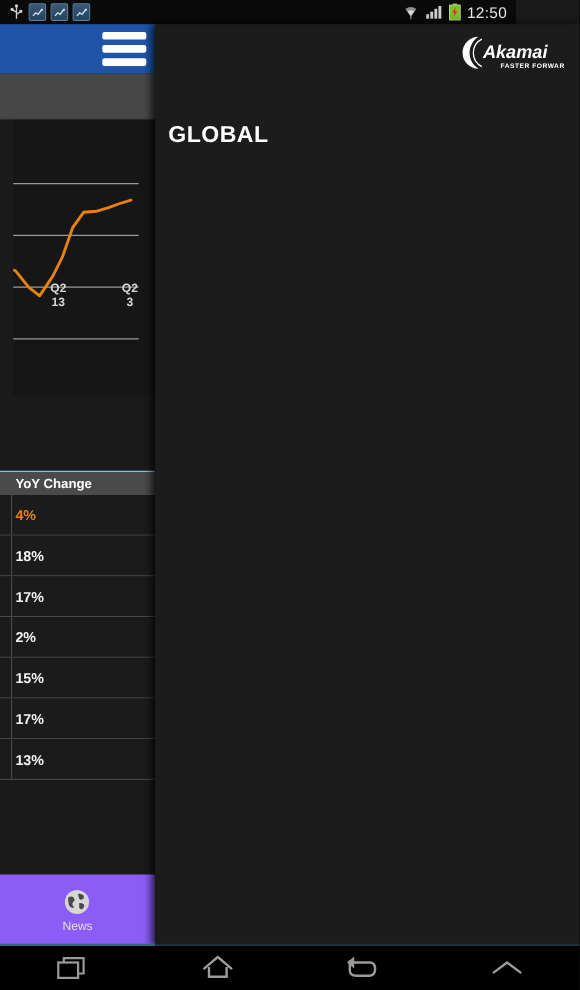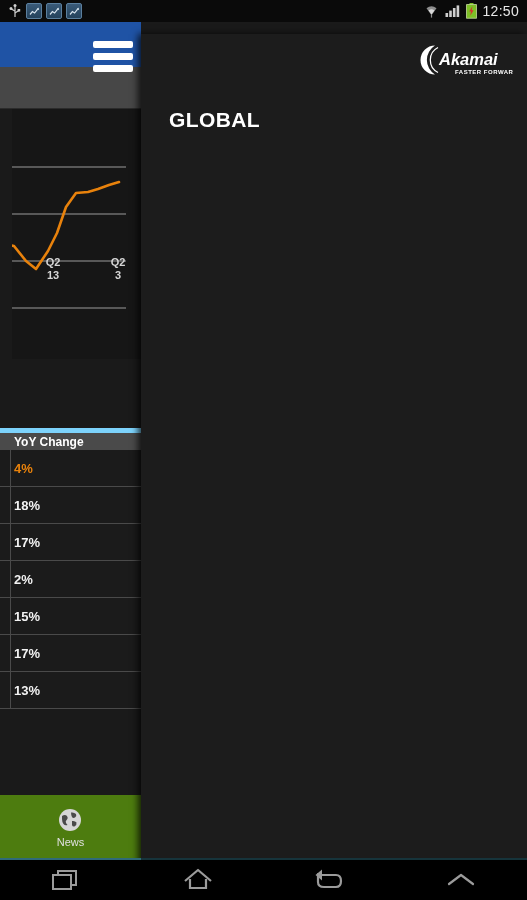--- a/index.html
+++ b/index.html
@@ -6,21 +6,21 @@
   html,body {
     width:527px; height:900px;
     background:#000;
     font-family:"Liberation Sans", sans-serif;
     overflow:hidden;
   }
   #screen { position:relative; width:527px; height:900px; background:#1a1a1a; overflow:hidden; }
 
   
   #statusbar {
-    position:absolute; top:0; left:0; width:527px; height:22px;
+    position:absolute; top:0; left:0; width:469px; height:22px;
     background:#0a0a0a; display:flex; align-items:center;
   }
   #status-left { display:flex; align-items:center; gap:4px; padding-left:8px; }
   #status-right { margin-left:auto; display:flex; align-items:center; gap:5px; padding-right:8px; }
   .sb-icon { display:block; }
   .notif-box {
     width:16px; height:16px; border-radius:2px;
     background:linear-gradient(#3a5a78,#24425c);
     border:1px solid #5b7f9e;
     display:flex; align-items:center; justify-content:center;
@@ -42,52 +42,52 @@
   .xlabel {
     position:absolute; color:#d6d6d6; font-size:11px; font-weight:bold;
     text-align:center; line-height:13px; width:34px;
   }
 
   
   #yoy-table { position:absolute; top:406px; left:0; width:141px; }
   #yoy-header {
     height:22px; background:#4a4a4a; color:#ffffff;
     font-size:12px; font-weight:bold; display:flex; align-items:center;
-    padding-left:14px; border-top:5px solid #7dd3fc;
+    padding-left:14px; border-top:1px solid #7dd3fc;
   }
   .yoy-row {
     height:37px; background:#1b1b1b; color:#f2f2f2;
     font-size:13px; font-weight:bold; display:flex; align-items:center;
     padding-left:14px; border-bottom:1px solid #4a4a4a;
     position:relative;
   }
   .yoy-row::before {
     content:""; position:absolute; left:10px; top:0; bottom:0; width:1px; background:#4a4a4a;
   }
   .yoy-row.highlight { color:#E8820C; }
 
   
   #tabbar {
     position:absolute; top:773px; left:0; width:141px; height:65px;
-    background:#4d7c0f; display:flex; flex-direction:column;
+    background:#8b5cf6; display:flex; flex-direction:column;
     align-items:center; justify-content:center; gap:3px;
   }
   #tab-label { color:#e0e0e0; font-size:11px; }
 
   
   #drawer {
-    position:absolute; top:34px; left:141px; width:386px; height:838px;
+    position:absolute; top:22px; left:141px; width:386px; height:838px;
     background:#1c1c1c; box-shadow:-3px 0 7px rgba(0,0,0,0.75);
   }
   #drawer-head { position:relative; height:50px; }
   #akamai-logo { position:absolute; right:14px; top:6px; width:100px; height:40px; }
   #menu { padding-top:24px; }
   .menu-item {
     color:#ffffff; font-size:21px; font-weight:bold; letter-spacing:0.4px;
-    padding:0 0 0 12px; height:53px; display:flex; margin-left:16px;
+    padding:0 0 0 12px; height:53px; display:flex; align-items:center;
   }
 
   
   #hamburger {
     position:absolute; top:0px; left:-56px; width:56px; height:45px;
     display:flex; flex-direction:column; align-items:center; justify-content:center; gap:5px;
     background:transparent;
   }
   #hamburger span { display:block; width:40px; height:7px; background:#fff; border-radius:2px; }
 

